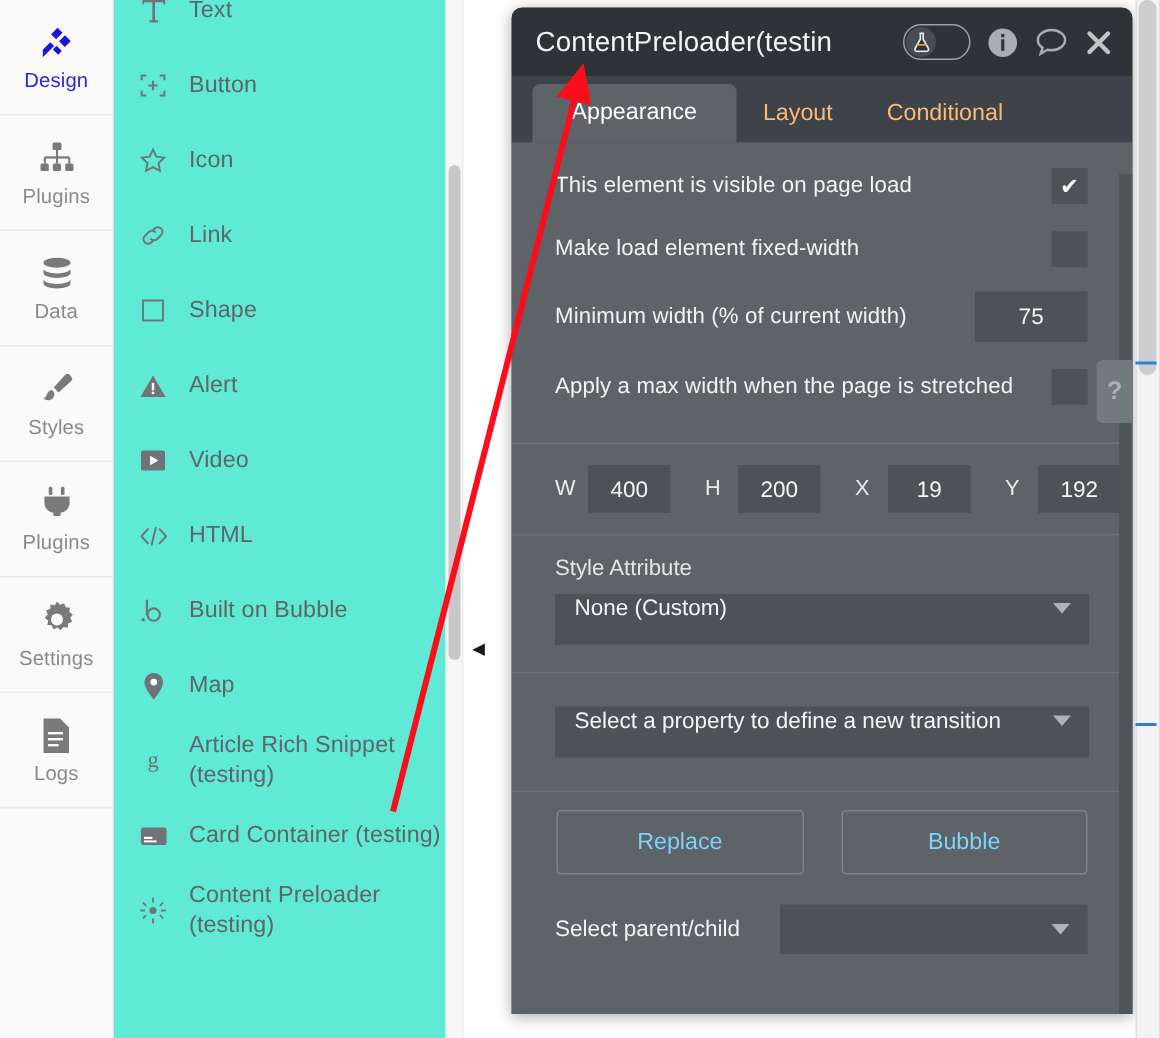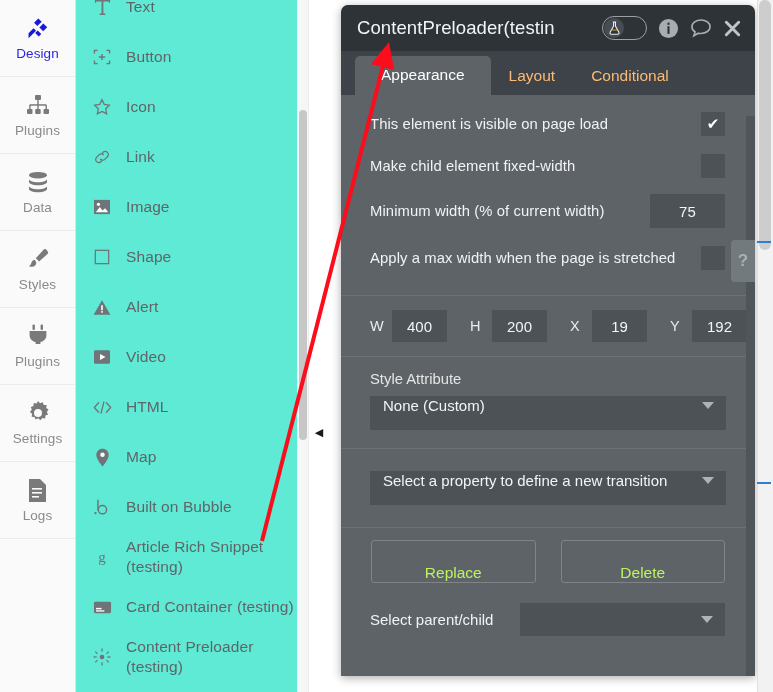--- a/index.html
+++ b/index.html
@@ -235,22 +235,22 @@
 
   #btn-row {
     display: flex; gap: 25px;
     padding: 0 30px; margin-top: 12px;
   }
   .pbtn {
     flex: 1; height: 43px;
     background: #5d6367;
     border: 1px solid #7e8488;
     border-radius: 3px;
-    color: #bef264; font-size: 15.5px;
-    display: flex; align-items: flex-end; justify-content: center;
+    color: #7dd3fc; font-size: 15.5px;
+    display: flex; align-items: center; justify-content: center;
     cursor: pointer;
   }
 
   #parent-row {
     display: flex; align-items: center;
     padding: 0 30px 0 29px;
     margin-top: 20px;
     color: #f1f3f4; font-size: 15px;
   }
   #parent-dd {
@@ -431,30 +431,20 @@
       <div class="pal-item">
         <span class="pal-ico">
           <svg width="18" height="18" viewBox="0 0 20 20" fill="none" stroke="currentColor" stroke-width="1.4">
             <path d="M8 12.2a3.4 3.4 0 005.1.4l2.8-2.8a3.4 3.4 0 10-4.8-4.8L9.6 6.5"></path>
             <path d="M12 7.8a3.4 3.4 0 00-5.1-.4l-2.8 2.8a3.4 3.4 0 104.8 4.8l1.5-1.5"></path>
           </svg>
         </span>
         <span class="pal-label">Link</span>
       </div>
 
-      <div class="pal-item">
-        <span class="pal-ico">
-          <svg width="18" height="16" viewBox="0 0 20 18" fill="currentColor">
-            <path d="M1 1h18v16H1z"></path>
-            <circle cx="6" cy="6" r="1.8" fill="#fff"></circle>
-            <path d="M3 15l4.5-6 3 4 3-2.5 3.5 4.5z" fill="#fff"></path>
-          </svg>
-        </span>
-        <span class="pal-label">Image</span>
-      </div>
 
       <div class="pal-item">
         <span class="pal-ico">
           <svg width="16" height="16" viewBox="0 0 18 18" fill="none" stroke="currentColor" stroke-width="1.4">
               <rect x="1.5" y="1.5" width="15" height="15"></rect>
             </svg>
         </span>
         <span class="pal-label">Shape</span>
       </div>
 
@@ -483,37 +473,37 @@
         <span class="pal-ico">
           <svg width="19" height="15" viewBox="0 0 22 16" fill="none" stroke="currentColor" stroke-width="1.5" stroke-linecap="round" stroke-linejoin="round">
             <path d="M6.5 2.5L1.5 8l5 5.5M15.5 2.5L20.5 8l-5 5.5M12.6 1.5L9.4 14.5"></path>
           </svg>
         </span>
         <span class="pal-label">HTML</span>
       </div>
 
       <div class="pal-item">
         <span class="pal-ico">
-          <svg width="15" height="19" viewBox="0 0 16 20" fill="currentColor">
-            <path d="M8 .6C4.3.6 1.4 3.5 1.4 7.2 1.4 12 8 19.4 8 19.4s6.6-7.4 6.6-12.2C14.6 3.5 11.7.6 8 .6z"></path>
-            <circle cx="8" cy="7" r="2.4" fill="#fff"></circle>
-          </svg>
-        </span>
-        <span class="pal-label">Map</span>
-      </div>
-
-      <div class="pal-item">
-        <span class="pal-ico">
           <svg width="18" height="18" viewBox="0 0 20 20" fill="none" stroke="currentColor" stroke-width="1.6">
             <path d="M5.5 2v11.5"></path>
             <circle cx="10.5" cy="13" r="4.6"></circle>
             <circle cx="2.7" cy="16.8" r="1.3" fill="currentColor" stroke="none"></circle>
           </svg>
         </span>
         <span class="pal-label">Built on Bubble</span>
+      </div>
+
+      <div class="pal-item">
+        <span class="pal-ico">
+          <svg width="15" height="19" viewBox="0 0 16 20" fill="currentColor">
+            <path d="M8 .6C4.3.6 1.4 3.5 1.4 7.2 1.4 12 8 19.4 8 19.4s6.6-7.4 6.6-12.2C14.6 3.5 11.7.6 8 .6z"></path>
+            <circle cx="8" cy="7" r="2.4" fill="#fff"></circle>
+          </svg>
+        </span>
+        <span class="pal-label">Map</span>
       </div>
 
       <div class="pal-item">
         <span class="pal-ico" style="font-family:'Liberation Serif',serif;font-size:15px;color:#6e7478;">g</span>
         <span class="pal-label" style="max-width:165px;">Article Rich Snippet (testing)</span>
       </div>
 
       <div class="pal-item">
         <span class="pal-ico">
           <svg width="19" height="13" viewBox="0 0 20 14" fill="currentColor">
@@ -611,21 +601,21 @@
       <div style="height:8px;"></div>
 
       <div class="prow">
         <span class="plabel">This element is visible on page load</span>
         <span class="chk">
           <span>✔</span>
         </span>
       </div>
 
       <div class="prow">
-        <span class="plabel">Make child element fixed-width</span>
+        <span class="plabel">Make load element fixed-width</span>
         <span class="chk"></span>
       </div>
 
       <div class="prow" style="height:48px;">
         <span class="plabel">Minimum width (% of current width)</span>
         <span class="numfield">75</span>
       </div>
 
       <div class="prow" style="height:46px;">
         <span class="plabel">Apply a max width when the page is stretched</span>
@@ -675,21 +665,21 @@
         </div>
       </div>
 
       <div class="divider" style="margin:22px 0 0 0;"></div>
 
       <div id="btn-row">
         <div class="pbtn">
           <span>Replace</span>
         </div>
         <div class="pbtn">
-          <span>Delete</span>
+          <span>Bubble</span>
         </div>
       </div>
 
       <div id="parent-row">
         <span>Select parent/child</span>
         <span id="parent-dd">
           <span class="caret"></span>
         </span>
       </div>
 

